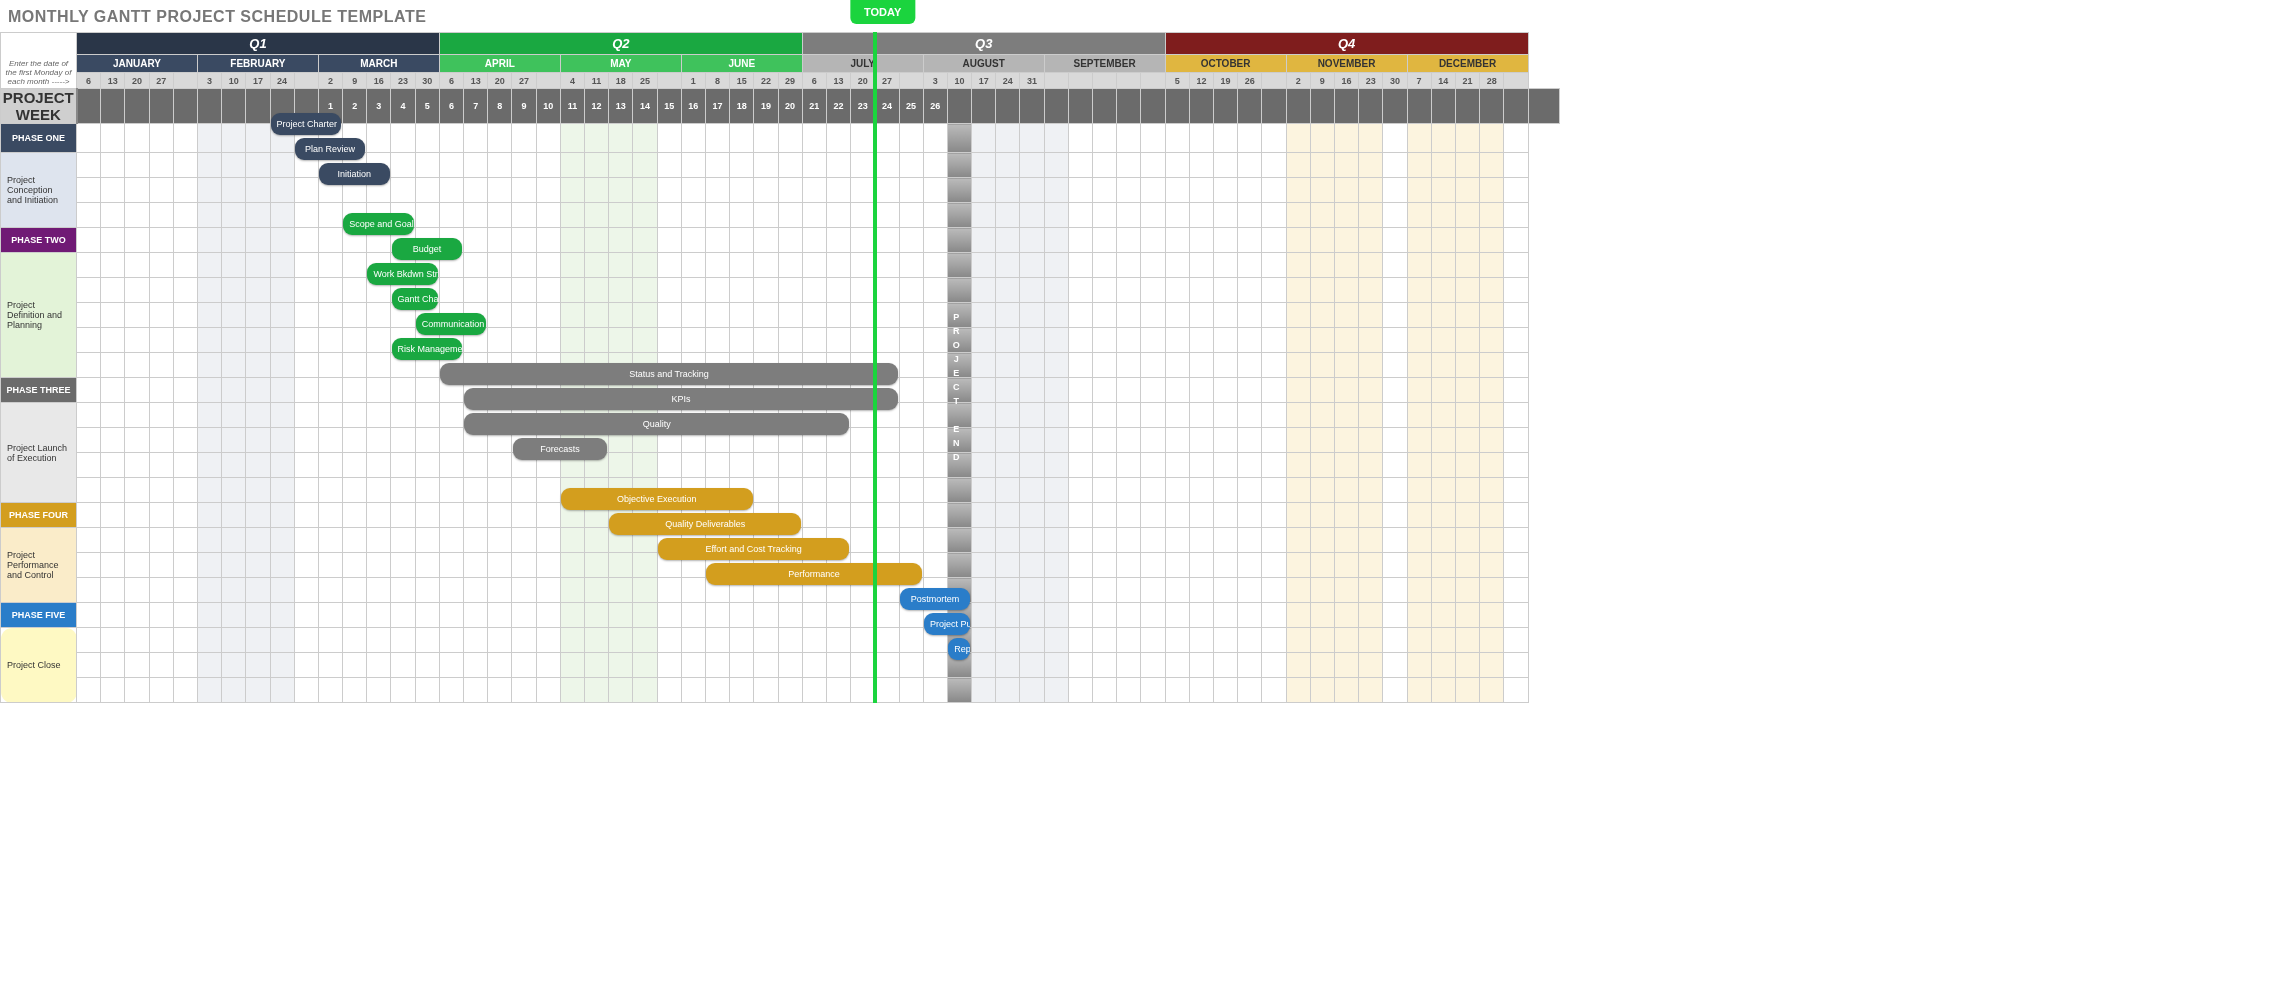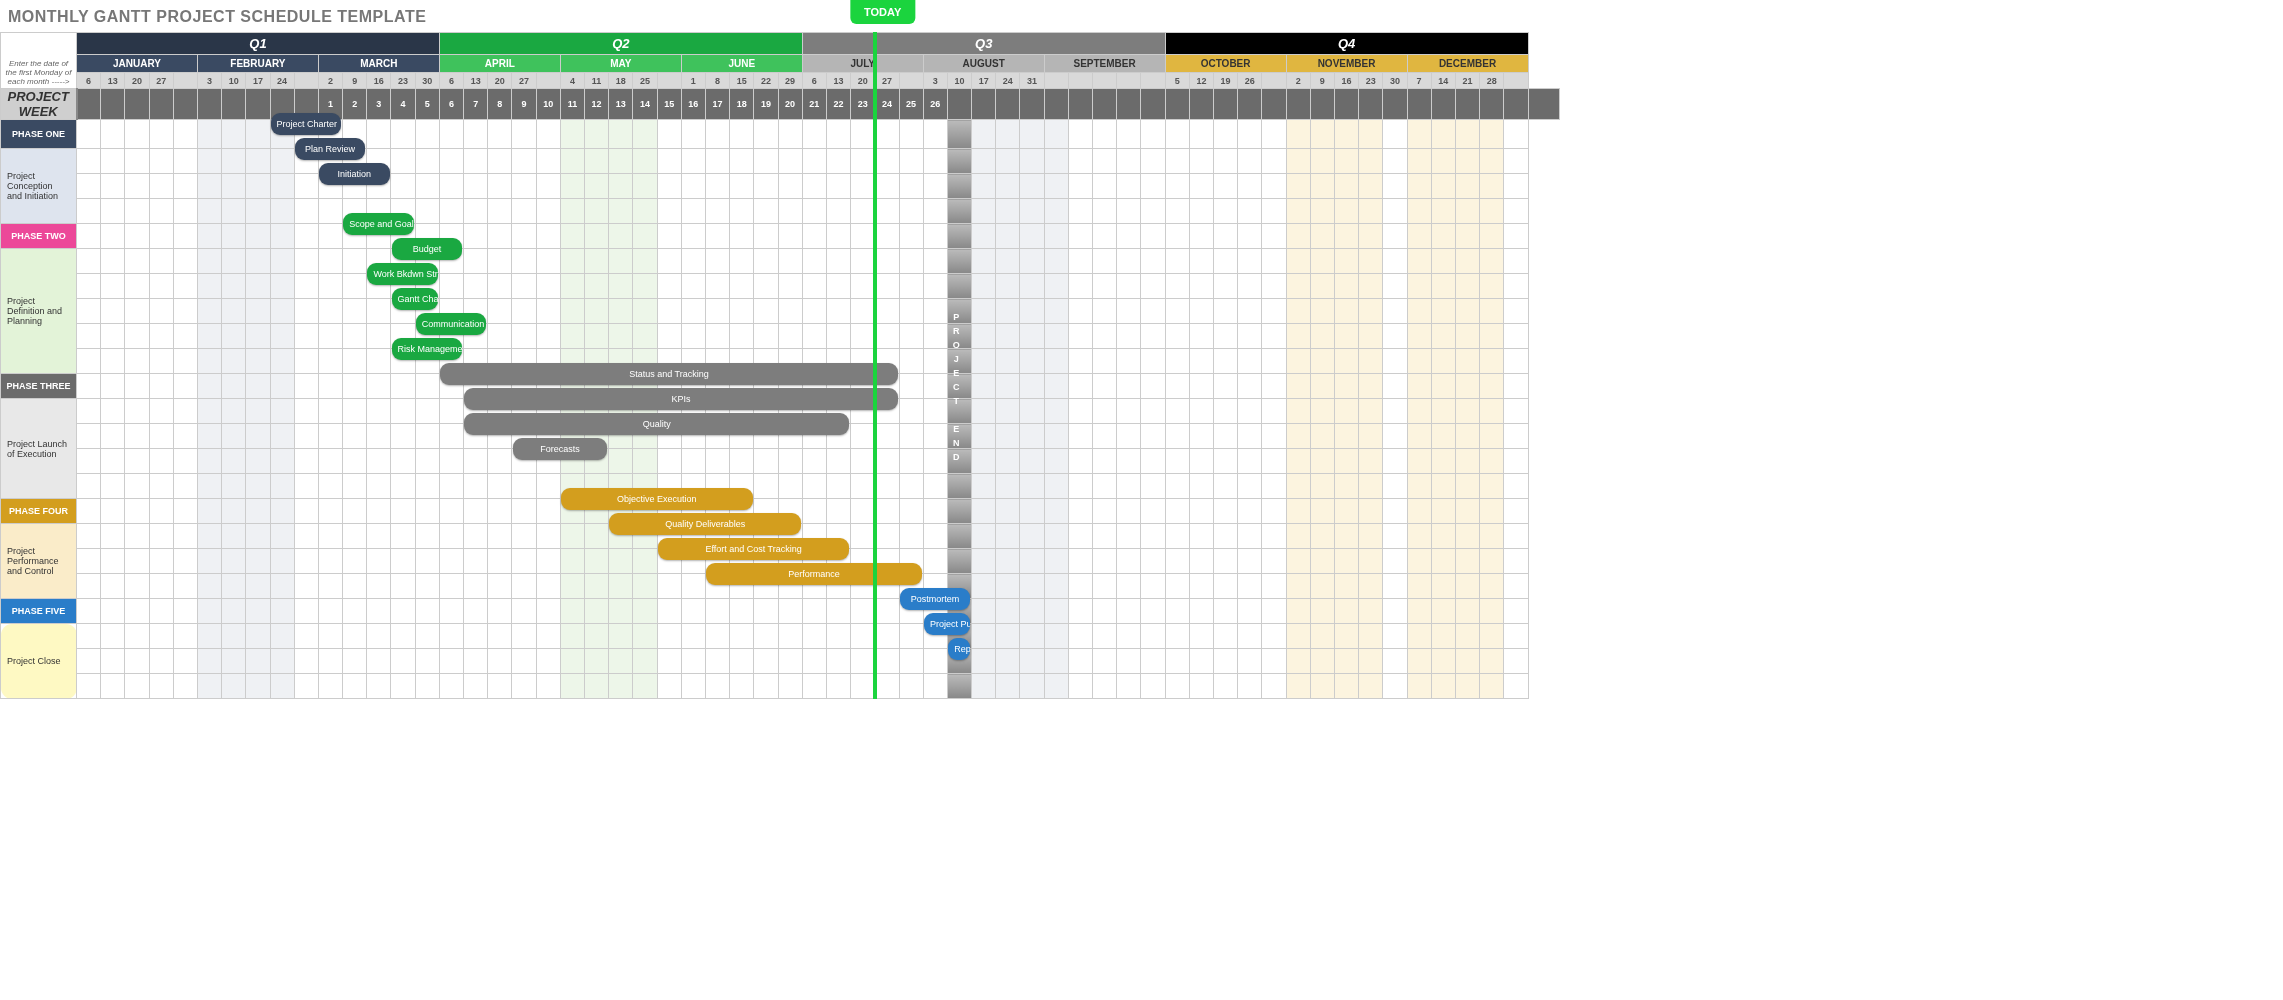--- a/index.html
+++ b/index.html
@@ -4,28 +4,28 @@
 <style>
   * { box-sizing: border-box; margin: 0; padding: 0; }
   body { font-family: Arial, Helvetica, sans-serif; font-size: 11px; background: #fff; color: #333; }
   .wrap { width: 1560px; position: relative; }
   .title { font-weight: bold; font-size: 16px; color: #777; padding: 8px 4px 6px 8px; letter-spacing: 0.5px; }
   table { border-collapse: collapse; table-layout: fixed; width: 100%; }
   td, th { border: 1px solid #ccc; padding: 0; vertical-align: middle; text-align: center; height: 24px; font-size: 10px; }
   .sidecol { width: 76px; }
   .daycol { width: 24.2px; }
   .qtr { color: #fff; font-weight: bold; font-size: 13px; height: 22px; font-style: italic; }
-  .q1 { background: #2a3648; } .q2 { background: #1aa841; } .q3 { background: #7d7d7d; } .q4 { background: #000000; }
+  .q1 { background: #2a3648; } .q2 { background: #1aa841; } .q3 { background: #7d7d7d; } .q4 { background: #7f1d1d; }
   .month { color: #fff; font-weight: bold; font-size: 10px; height: 18px; }
   .m-q1 { background: #3a4a62; } .m-q2 { background: #3fc25c; } .m-q3 { background: #b5b5b5; color:#333;} .m-q4 { background: #e0b640; color:#333;}
   .days { background: #d9d9d9; color: #555; font-weight: bold; font-size: 9px; height: 16px; }
   .pweek { background: #6b6b6b; color: #fff; font-weight: bold; font-size: 9px; height: 18px; }
-  .pweek-lbl { background: #cfcfcf; color:#333; font-weight:bold; font-size:13px; border-right:2px solid #888;font-style:italic;}
+  .pweek-lbl { background: #cfcfcf; color:#333; font-weight:bold; font-size:15px; border-right:2px solid #888;}
   .phase-hdr { color: #fff; font-weight: bold; font-size: 9px; text-align: center; height: 24px; }
-  .ph1 { background: #3a4a62; } .ph2 { background: #ec4899; } .ph3 { background: #6b6b6b; } .ph4 { background: #d39e1e; } .ph5 { background: #2a7dc9; }
+  .ph1 { background: #3a4a62; } .ph2 { background: #701a75; } .ph3 { background: #6b6b6b; } .ph4 { background: #d39e1e; } .ph5 { background: #2a7dc9; }
   .phase-body { font-size: 9px; text-align: left; padding: 4px 6px; vertical-align: middle; }
   .pb1 { background: #dee4ee; } .pb2 { background: #e3f3d8; } .pb3 { background: #e8e8e8; } .pb4 { background: #faecc9; } .pb5 { background: #fef9c3; border-radius: 11px; }
   .note { font-style: italic; font-size: 8px; color: #666; text-align: center; padding: 2px 4px; vertical-align:bottom;}
   .bar { position: absolute; height: 22px; line-height: 22px; color: #fff; font-size: 9px; text-align: center; border-radius: 9px; white-space: nowrap; box-shadow: 0 1px 2px rgba(0,0,0,0.3); padding: 0 6px; overflow:hidden;}
   .bar.dark   { background: #3a4a62; }
   .bar.green  { background: #1aa841; }
   .bar.gray   { background: #7d7d7d; }
   .bar.gold   { background: #d39e1e; }
   .bar.blue   { background: #2a7dc9; }
   .shade-q1 { background: #eff1f4; }

